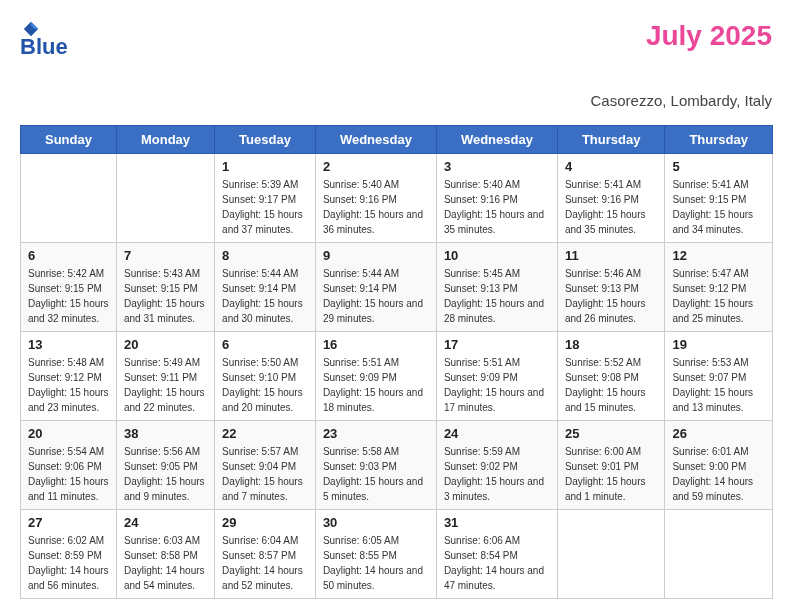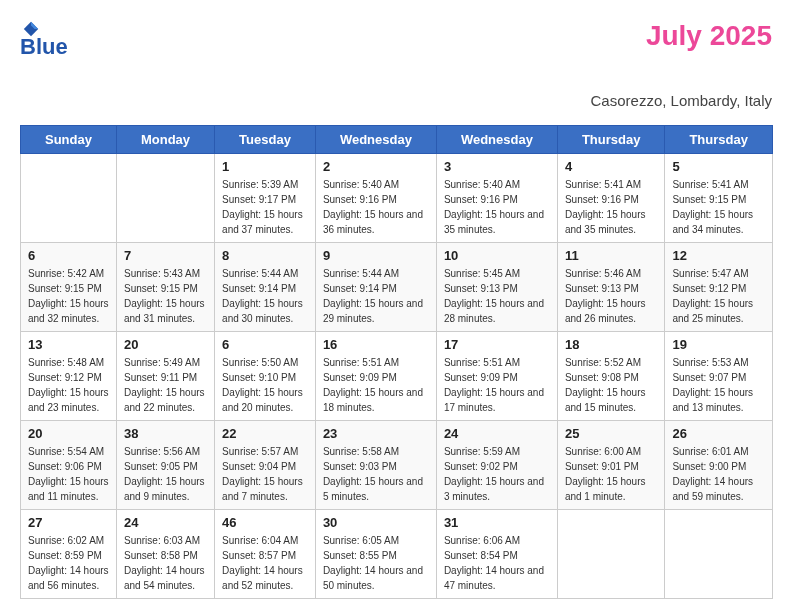--- a/index.html
+++ b/index.html
@@ -236,21 +236,21 @@
       <tr>
         <td>
           <div class="day-number">27</div>
           <div class="day-info">Sunrise: 6:02 AM<br>Sunset: 8:59 PM<br>Daylight: 14 hours and 56 minutes.</div>
         </td>
         <td>
           <div class="day-number">24</div>
           <div class="day-info">Sunrise: 6:03 AM<br>Sunset: 8:58 PM<br>Daylight: 14 hours and 54 minutes.</div>
         </td>
         <td>
-          <div class="day-number">46</div>
+          <div class="day-number">29</div>
           <div class="day-info">Sunrise: 6:04 AM<br>Sunset: 8:57 PM<br>Daylight: 14 hours and 52 minutes.</div>
         </td>
         <td>
           <div class="day-number">30</div>
           <div class="day-info">Sunrise: 6:05 AM<br>Sunset: 8:55 PM<br>Daylight: 14 hours and 50 minutes.</div>
         </td>
         <td>
           <div class="day-number">31</div>
           <div class="day-info">Sunrise: 6:06 AM<br>Sunset: 8:54 PM<br>Daylight: 14 hours and 47 minutes.</div>
         </td>

